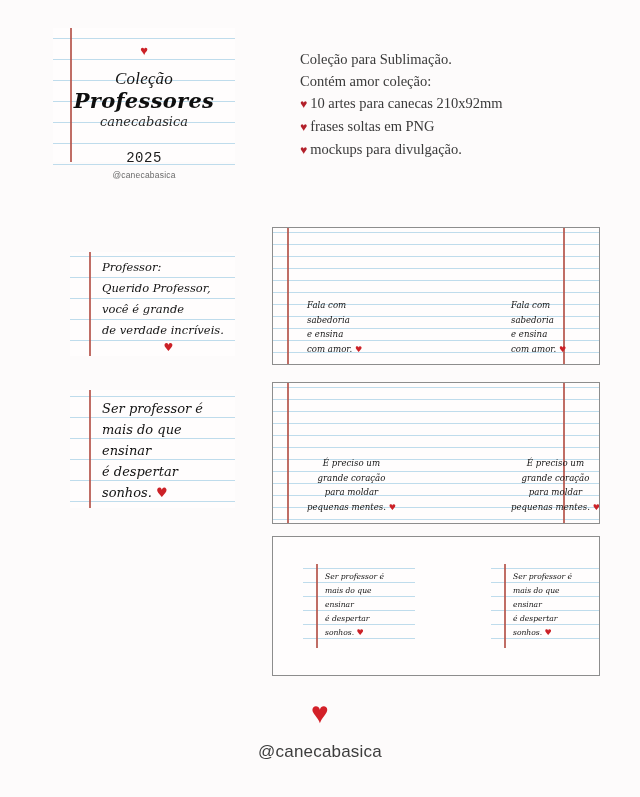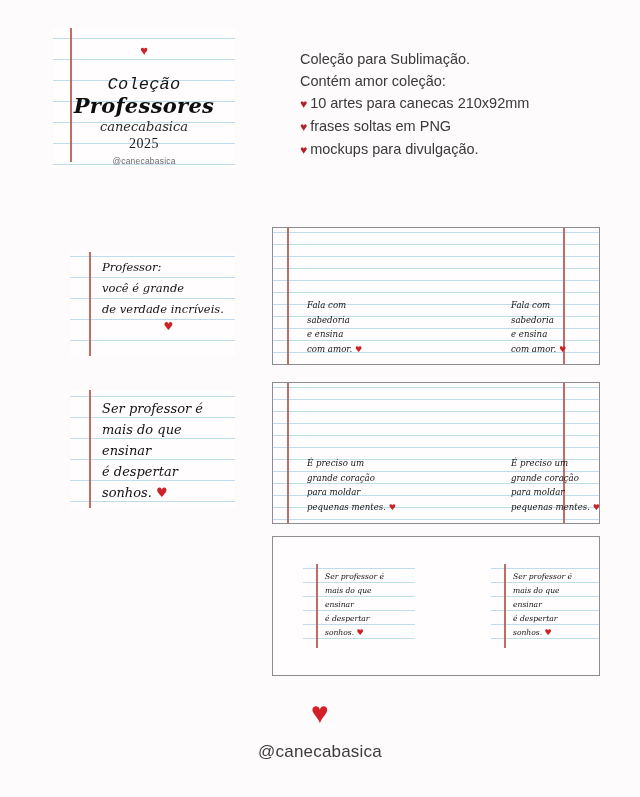--- a/index.html
+++ b/index.html
@@ -21,46 +21,46 @@
 
   
   #header-card{left:53px;top:28px;width:182px;height:134px;}
   #header-card .margin-line{left:17px;}
   #header-title-wrap{
     position:absolute;left:0;right:0;top:0;
     text-align:center;
   }
   #header-heart{font-size:13px;margin-top:16px;}
   #title-line1{
-    font-family:Liberation Mono, monospace;font-style:italic;
-    font-size:17px;color:#141414;margin-top:16px;letter-spacing:.2px;
+    font-family:Liberation Serif, serif;font-style:italic;
+    font-size:17px;color:#141414;margin-top:10px;letter-spacing:.2px;
   }
   #title-line2{
     font-family:"DejaVu Serif", serif;font-style:italic;font-weight:bold;
     font-size:21px;color:#0e0e0e;margin-top:-1px;letter-spacing:.3px;
   }
   #title-line3{
     font-family:"DejaVu Serif", serif;font-style:italic;
     font-size:13px;color:#2a2a2a;margin-top:1px;
   }
   #title-line4{
-    font-family:Liberation Serif, serif;
-    font-size:14px;color:#1b1b1b;margin-top:2px;letter-spacing:.5px;
+    font-family:Liberation Mono, monospace;
+    font-size:14px;color:#1b1b1b;margin-top:21px;letter-spacing:.5px;
   }
   #title-handle{
     font-family:"Liberation Sans", sans-serif;
     font-size:8.5px;color:#6a6a6a;margin-top:4px;letter-spacing:.2px;
   }
 
   
   #description{
     position:absolute;left:300px;top:48px;width:300px;
     font-size:14.5px;line-height:22px;color:#3a3a3a;
   }
-  #description .dline{white-space:nowrap;}
+  #description .dline{white-space:nowrap;font-family:Liberation Serif, serif;}
   #description .bullet-heart{color:#b3202a;font-size:12px;margin-right:3px;}
 
   
   .quote-card{position:absolute;left:70px;width:165px;}
   .quote-card .margin-line{left:19px;}
   .quote-text{
     position:absolute;left:32px;right:0;
     font-family:"DejaVu Serif", serif;font-style:italic;
     color:#131313;
   }
@@ -81,21 +81,21 @@
   .mockup .paperfill{position:absolute;inset:0;overflow:hidden;}
   .mock-quote{
     position:absolute;
     font-family:"DejaVu Serif", serif;font-style:italic;
     font-size:8.6px;line-height:14.5px;color:#141414;
   }
   .mock-quote .ql{display:block;white-space:nowrap;}
   .mock-quote .heart{font-size:8px;}
 
   #mockup-1{left:272px;top:227px;width:328px;height:138px;}
-  #mockup-2{left:272px;top:382px;width:328px;height:142px;}
+  #mockup-2{left:272px;top:382px;width:328px;height:142px;text-align:center;}
   #mockup-3{left:272px;top:536px;width:328px;height:140px;}
 
   
   .inner-card{position:absolute;width:112px;height:84px;background:#fffdfd;}
   .inner-card .margin-line{left:13px;width:1.6px;}
   .inner-card .mock-quote{left:22px;top:6px;font-size:7.6px;line-height:14px;}
 
   
   #footer{position:absolute;left:0;right:0;top:698px;text-align:center;}
   #footer-heart{font-size:30px;color:#d32028;line-height:1;}
@@ -139,20 +139,21 @@
     <div class="rules">
         <div class="rule" style="top: 4px;"></div>
         <div class="rule" style="top: 25px;"></div>
         <div class="rule" style="top: 46px;"></div>
         <div class="rule" style="top: 67px;"></div>
         <div class="rule" style="top: 88px;"></div>
       </div>
     <div class="margin-line"></div>
     <div class="quote-text">
         <span class="ql">Professor:</span>
+        <span class="ql">Querido Professor,</span>
         <span class="ql">você é grande</span>
         <span class="ql">de verdade incríveis.</span>
         <span class="center-heart heart">♥</span>
       </div>
   </div>
 
   <div class="paper quote-card" id="quote-card-2">
     <div class="rules">
         <div class="rule" style="top: 6px;"></div>
         <div class="rule" style="top: 27px;"></div>

